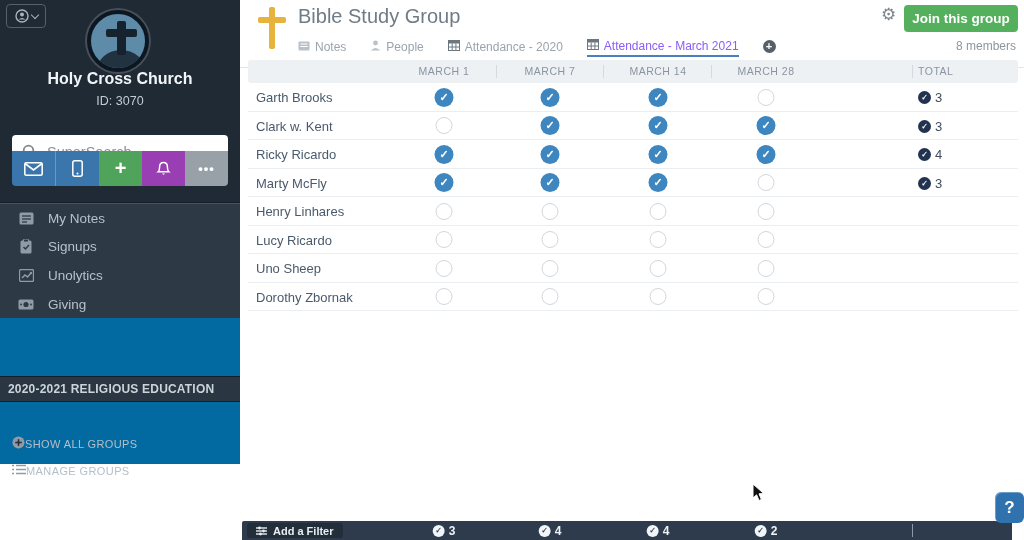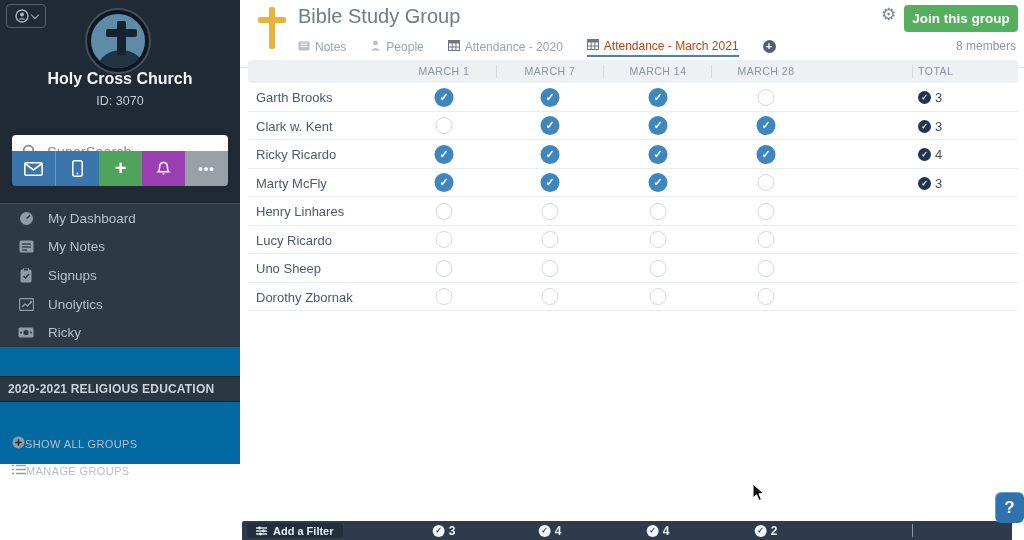--- a/index.html
+++ b/index.html
@@ -40,21 +40,21 @@
   .main-header { position:absolute; left:240px; top:0; width:784px; height:68px; background:#fff; border-bottom:1px solid #e2e6ea; }
   .gold-cross { position:absolute; left:18px; top:7px; width:28px; height:42px; }
   .gold-cross .v { position:absolute; left:11px; top:0; width:6px; height:42px; background:#e6b33c; border-radius:2px; }
   .gold-cross .h { position:absolute; left:0; top:10px; width:28px; height:6px; background:#e6b33c; border-radius:2px; }
   .page-title { position:absolute; left:58px; top:5px; font-size:20px; color:#6f7b86; }
   .gear { position:absolute; left:641px; top:6px; font-size:17px; color:#7d858d; cursor:pointer; line-height:1; }
   .join-btn { position:absolute; left:664px; top:5px; width:114px; height:27px; background:#55b05e; border:none; border-radius:4px; color:#fff; font-size:13.5px; font-weight:700; cursor:pointer; font-family:"Liberation Sans",sans-serif; }
   .members { position:absolute; right:8px; top:39px; font-size:12px; color:#8d969e; }
   .tabs { position:absolute; left:58px; top:36px; height:21px; display:flex; gap:24px; align-items:center; }
   .tab { display:flex; align-items:center; gap:5px; height:21px; font-size:12px; color:#9aa4ad; cursor:pointer; }
-  .tab.active { color:#c2410c; border-bottom:2px solid #4a7fc1; }
+  .tab.active { color:#8b5cf6; border-bottom:2px solid #4a7fc1; }
   .tab-plus { width:13px; height:13px; border-radius:50%; background:#55606a; color:#fff; font-size:11px; line-height:12px; text-align:center; font-weight:700; cursor:pointer; }
 
   
   .att-table { position:absolute; left:248px; top:60px; width:770px; }
   .t-head { position:relative; height:23px; background:#edf1f4; border-radius:3px; }
   .t-head .col-label { position:absolute; top:5px; transform:translateX(-50%); font-size:10.5px; color:#8b95a1; letter-spacing:.5px; }
   .t-head .col-label.left { transform:none; }
   .t-head .vdiv { position:absolute; top:5px; width:1px; height:13px; background:#d4dade; }
   .t-row { position:relative; height:28.5px; border-bottom:1px solid #eaeef2; }
   .t-name { position:absolute; left:8px; top:7px; font-size:13px; color:#4a5a6b; }
@@ -123,29 +123,20 @@
             <path d="M6 12.6 a1.6 1.6 0 0 0 3 0" fill="#fff"></path>
           </svg>
       </div>
       <div class="act-btn act-dots">•••</div>
     </div>
   </div>
 
   <div class="sb-menu">
       <div class="sb-item">
         <span class="mi">
-          <svg width="15" height="15" viewBox="0 0 15 15">
-            <circle cx="7.5" cy="7.5" r="6.5" fill="#8f9ca8"></circle>
-            <line x1="7.5" y1="7.5" x2="11" y2="4.5" stroke="#2d3945" stroke-width="1.6"></line>
-          </svg>
-        </span>
-        <span>My Dashboard</span>
-      </div>
-      <div class="sb-item">
-        <span class="mi">
           <svg width="15" height="13" viewBox="0 0 15 13">
             <rect x="0.5" y="0.5" width="14" height="12" rx="1.5" fill="#8f9ca8"></rect>
             <line x1="3" y1="4" x2="12" y2="4" stroke="#2d3945" stroke-width="1.3"></line>
             <line x1="3" y1="7" x2="12" y2="7" stroke="#2d3945" stroke-width="1.3"></line>
             <line x1="3" y1="10" x2="8" y2="10" stroke="#2d3945" stroke-width="1.3"></line>
           </svg>
         </span>
         <span>My Notes</span>
       </div>
       <div class="sb-item">
@@ -170,21 +161,21 @@
       </div>
       <div class="sb-item">
         <span class="mi">
           <svg width="16" height="11" viewBox="0 0 16 11">
             <rect x="0.5" y="0.5" width="15" height="10" rx="1.5" fill="#8f9ca8"></rect>
             <circle cx="8" cy="5.5" r="2.6" fill="#2d3945"></circle>
             <circle cx="3" cy="5.5" r="0.9" fill="#2d3945"></circle>
             <circle cx="13" cy="5.5" r="0.9" fill="#2d3945"></circle>
           </svg>
         </span>
-        <span>Ricky</span>
+        <span>Giving</span>
       </div>
     </div>
 
   <div class="sb-section">2020-2021 RELIGIOUS EDUCATION</div>
 
   <div class="sb-groups">
       <div class="sb-gitem">
         <span class="mi"><svg width="13" height="13" viewBox="0 0 13 13">
             <circle cx="6.5" cy="6.5" r="6" fill="#8f9ca8"></circle>
             <line x1="6.5" y1="3.2" x2="6.5" y2="9.8" stroke="#26313d" stroke-width="1.6"></line>

